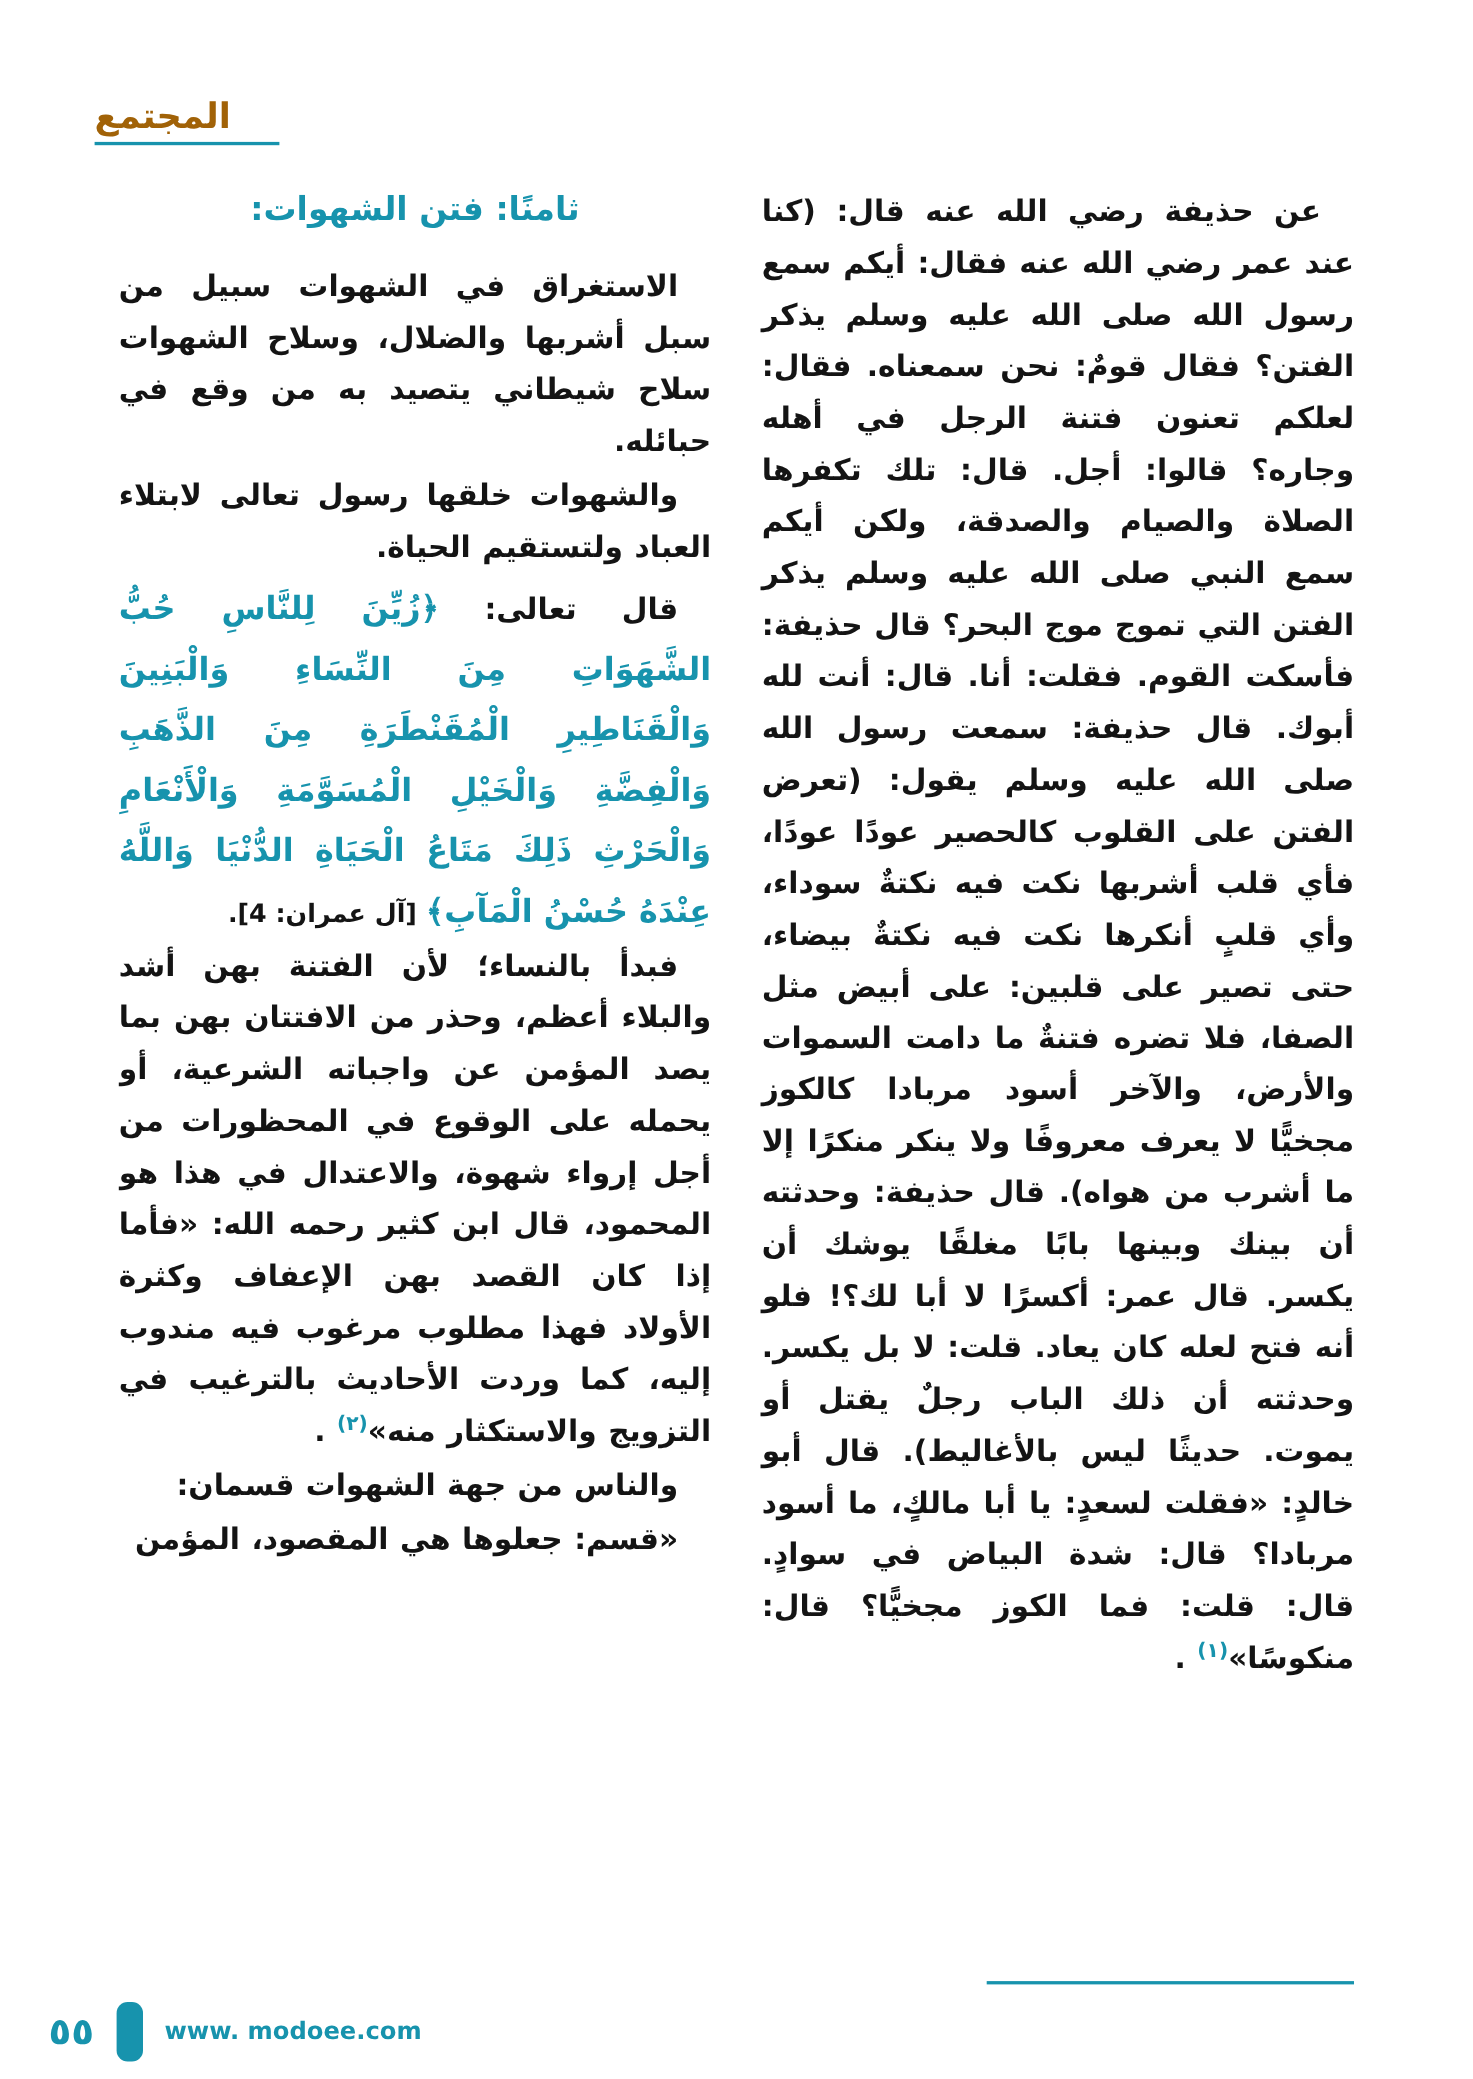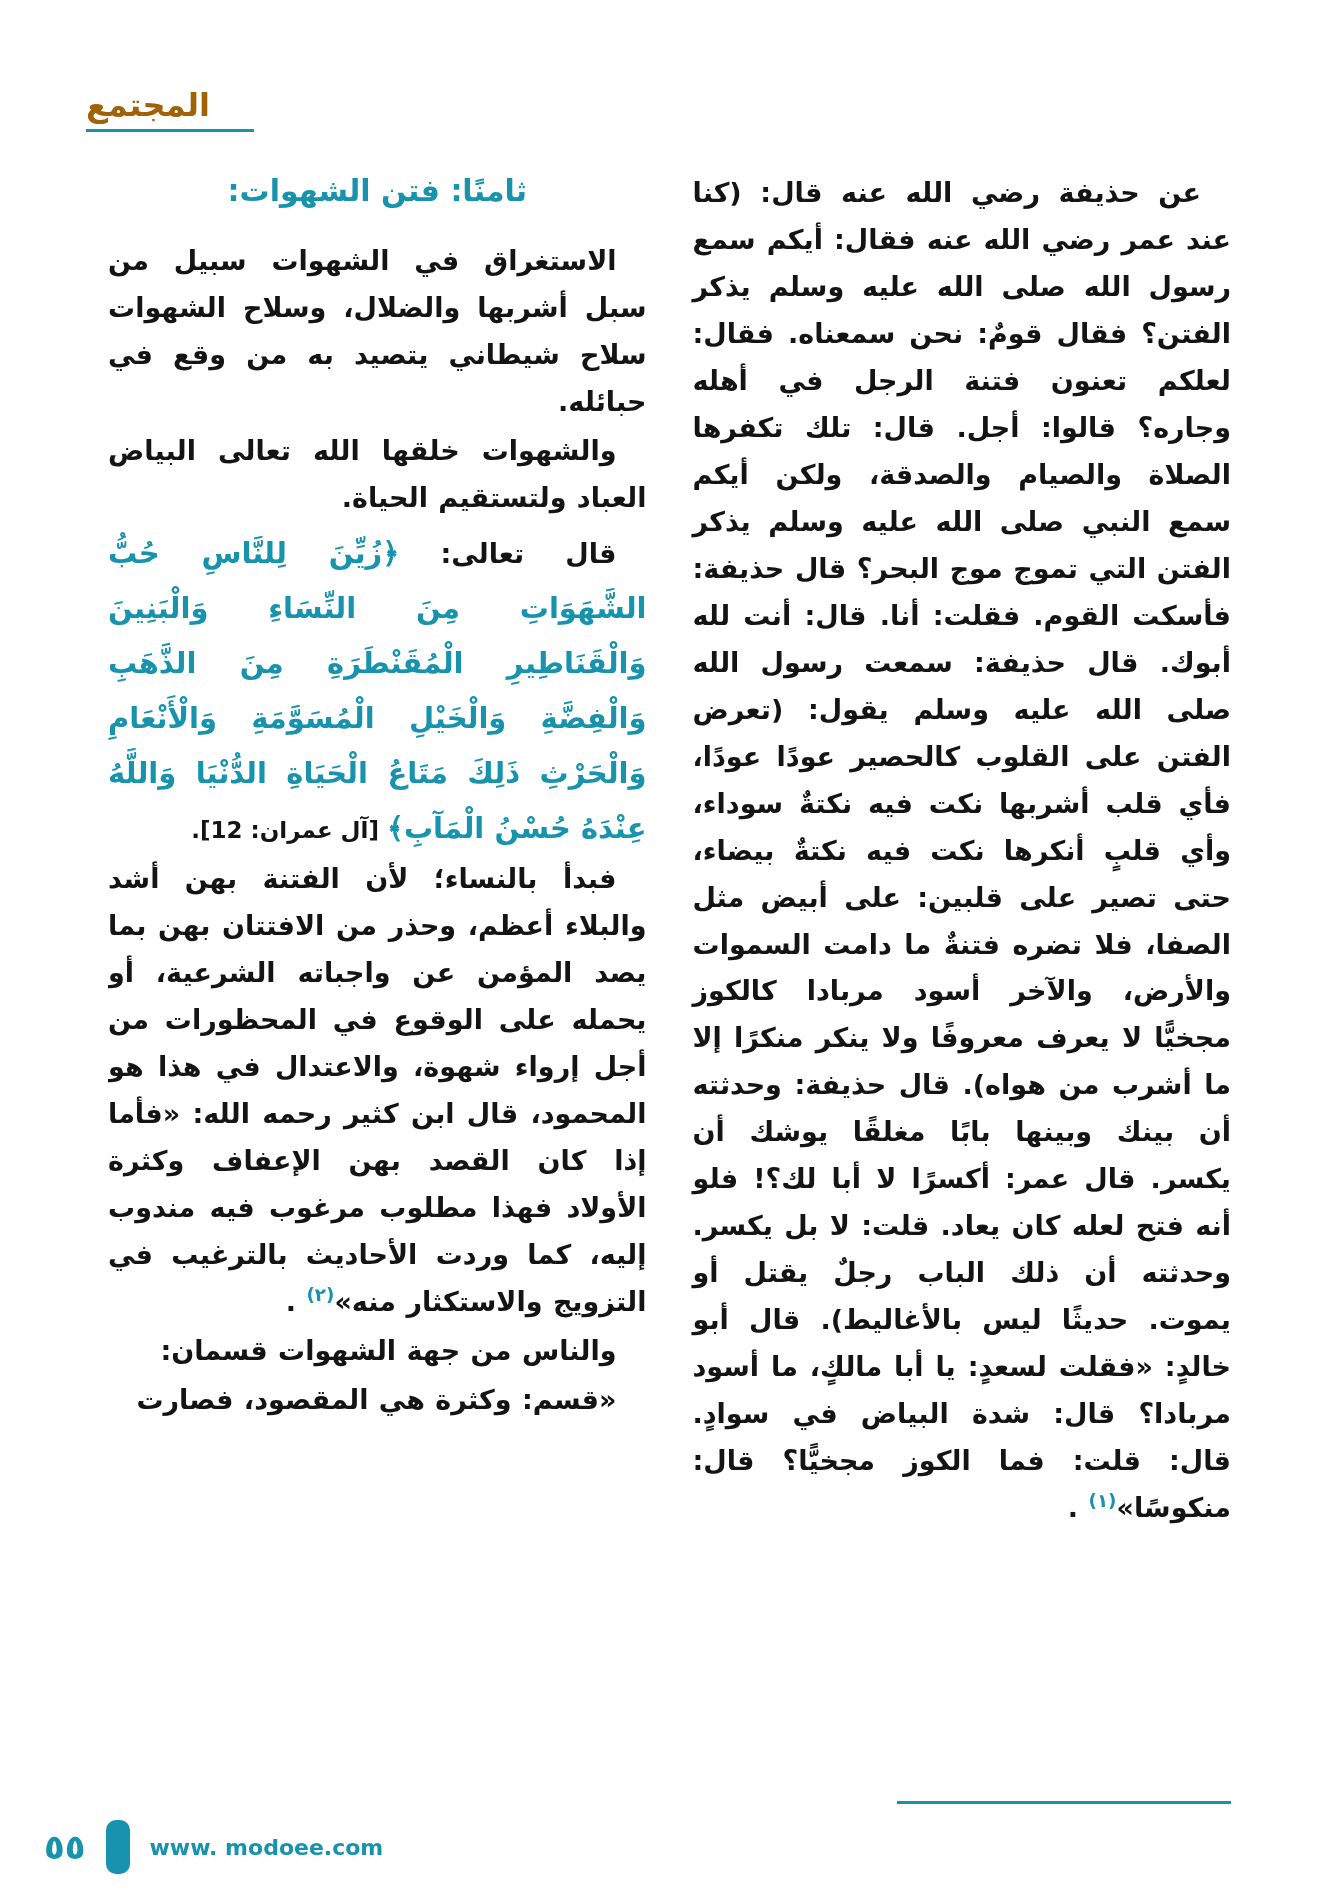--- a/index.html
+++ b/index.html
@@ -112,28 +112,28 @@
 
       <div class="fn-block">
         <div class="fn-sep"></div>
       </div>
     </section>
 
     <section class="col">
       <h2 class="section-heading">ثامنًا: فتن الشهوات:</h2>
 
       <p class="para">الاستغراق في الشهوات سبيل من سبل أشربها والضلال، وسلاح الشهوات سلاح شيطاني يتصيد به من وقع في حبائله.</p>
-      <p class="para">والشهوات خلقها الله تعالى البياض العباد ولتستقيم الحياة.</p>
+      <p class="para">والشهوات خلقها رسول تعالى لابتلاء العباد ولتستقيم الحياة.</p>
 
-      <p class="quran-para"><span>قال تعالى: </span><span class="quran-verse">﴿زُيِّنَ لِلنَّاسِ حُبُّ الشَّهَوَاتِ مِنَ النِّسَاءِ وَالْبَنِينَ وَالْقَنَاطِيرِ الْمُقَنْطَرَةِ مِنَ الذَّهَبِ وَالْفِضَّةِ وَالْخَيْلِ الْمُسَوَّمَةِ وَالْأَنْعَامِ وَالْحَرْثِ ذَلِكَ مَتَاعُ الْحَيَاةِ الدُّنْيَا وَاللَّهُ عِنْدَهُ حُسْنُ الْمَآبِ﴾</span><span class="quran-ref"> [آل عمران: 12].</span></p>
+      <p class="quran-para"><span>قال تعالى: </span><span class="quran-verse">﴿زُيِّنَ لِلنَّاسِ حُبُّ الشَّهَوَاتِ مِنَ النِّسَاءِ وَالْبَنِينَ وَالْقَنَاطِيرِ الْمُقَنْطَرَةِ مِنَ الذَّهَبِ وَالْفِضَّةِ وَالْخَيْلِ الْمُسَوَّمَةِ وَالْأَنْعَامِ وَالْحَرْثِ ذَلِكَ مَتَاعُ الْحَيَاةِ الدُّنْيَا وَاللَّهُ عِنْدَهُ حُسْنُ الْمَآبِ﴾</span><span class="quran-ref"> [آل عمران: 4].</span></p>
 
       <p class="para"><span>فبدأ بالنساء؛ لأن الفتنة بهن أشد والبلاء أعظم، وحذر من الافتتان بهن بما يصد المؤمن عن واجباته الشرعية، أو يحمله على الوقوع في المحظورات من أجل إرواء شهوة، والاعتدال في هذا هو المحمود، قال ابن كثير رحمه الله: «فأما إذا كان القصد بهن الإعفاف وكثرة الأولاد فهذا مطلوب مرغوب فيه مندوب إليه، كما وردت الأحاديث بالترغيب في التزويج والاستكثار منه»</span><span class="fn-ref">(٢)</span><span> .</span></p>
 
       <p class="para">والناس من جهة الشهوات قسمان:</p>
-      <p class="para">«قسم: وكثرة هي المقصود، فصارت</p>
+      <p class="para">«قسم: جعلوها هي المقصود، المؤمن</p>
 
     </section>
 
   </main>
 
   <footer class="footer">
     <span class="page-number">٥٥</span>
     <span class="footer-pill"></span>
     <span class="site-url">www. modoee.com</span>
   </footer>

